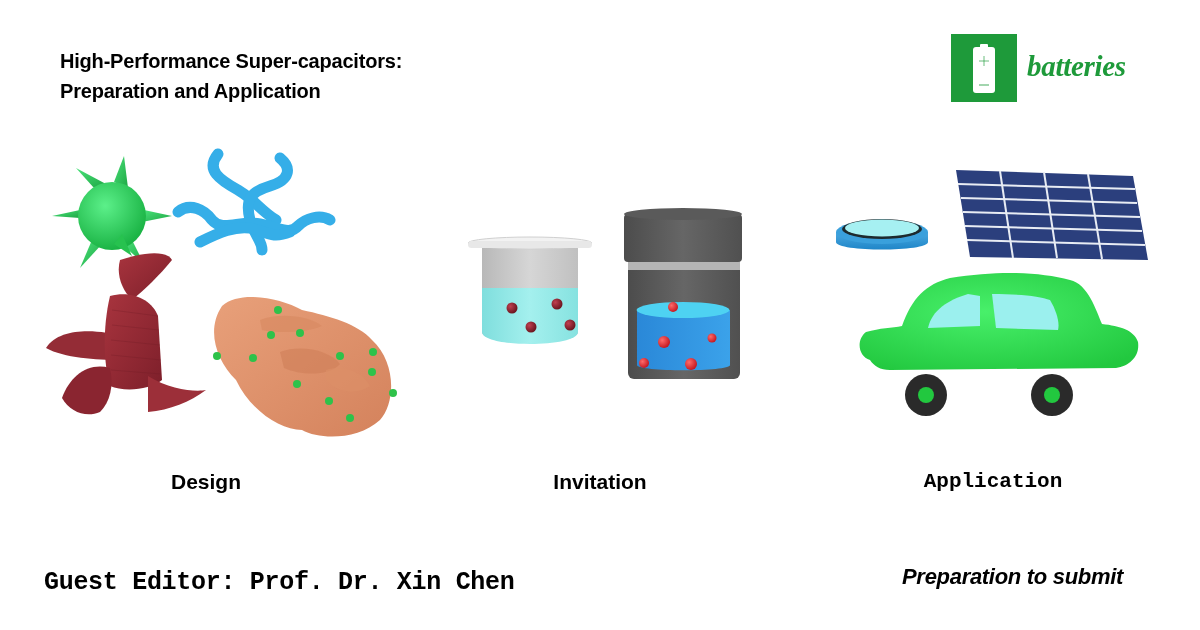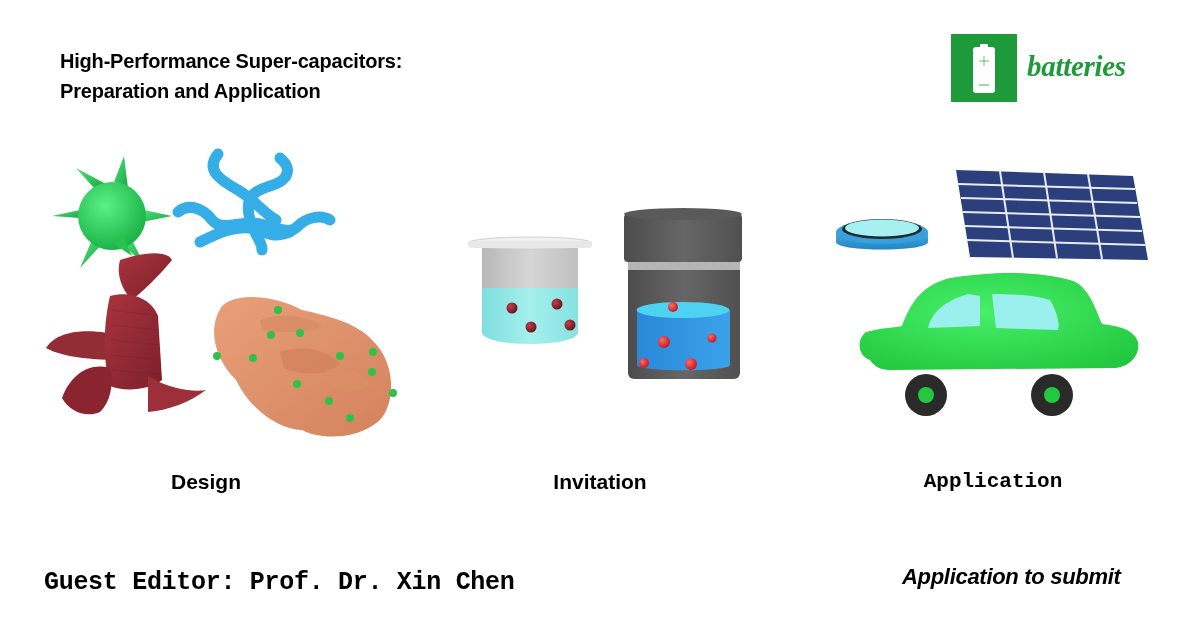--- a/index.html
+++ b/index.html
@@ -209,13 +209,13 @@
     <circle cx="222" cy="235" r="21" fill="#2a2a2a"></circle>
     <circle cx="222" cy="235" r="8" fill="#22c83f"></circle>
   </g>
 </svg>
 
 <div class="abs section-label" style="left:86px;">Design</div>
 <div class="abs section-label" style="left:480px;">Invitation</div>
 <div class="abs section-label" style="left:873px;font-family:Liberation Mono, monospace;">Application</div>
 
 <div class="abs editor">Guest Editor: Prof. Dr. Xin Chen</div>
-<div class="abs invite">Application to submit</div>
+<div class="abs invite">Preparation to submit</div>
 
 </body></html>

